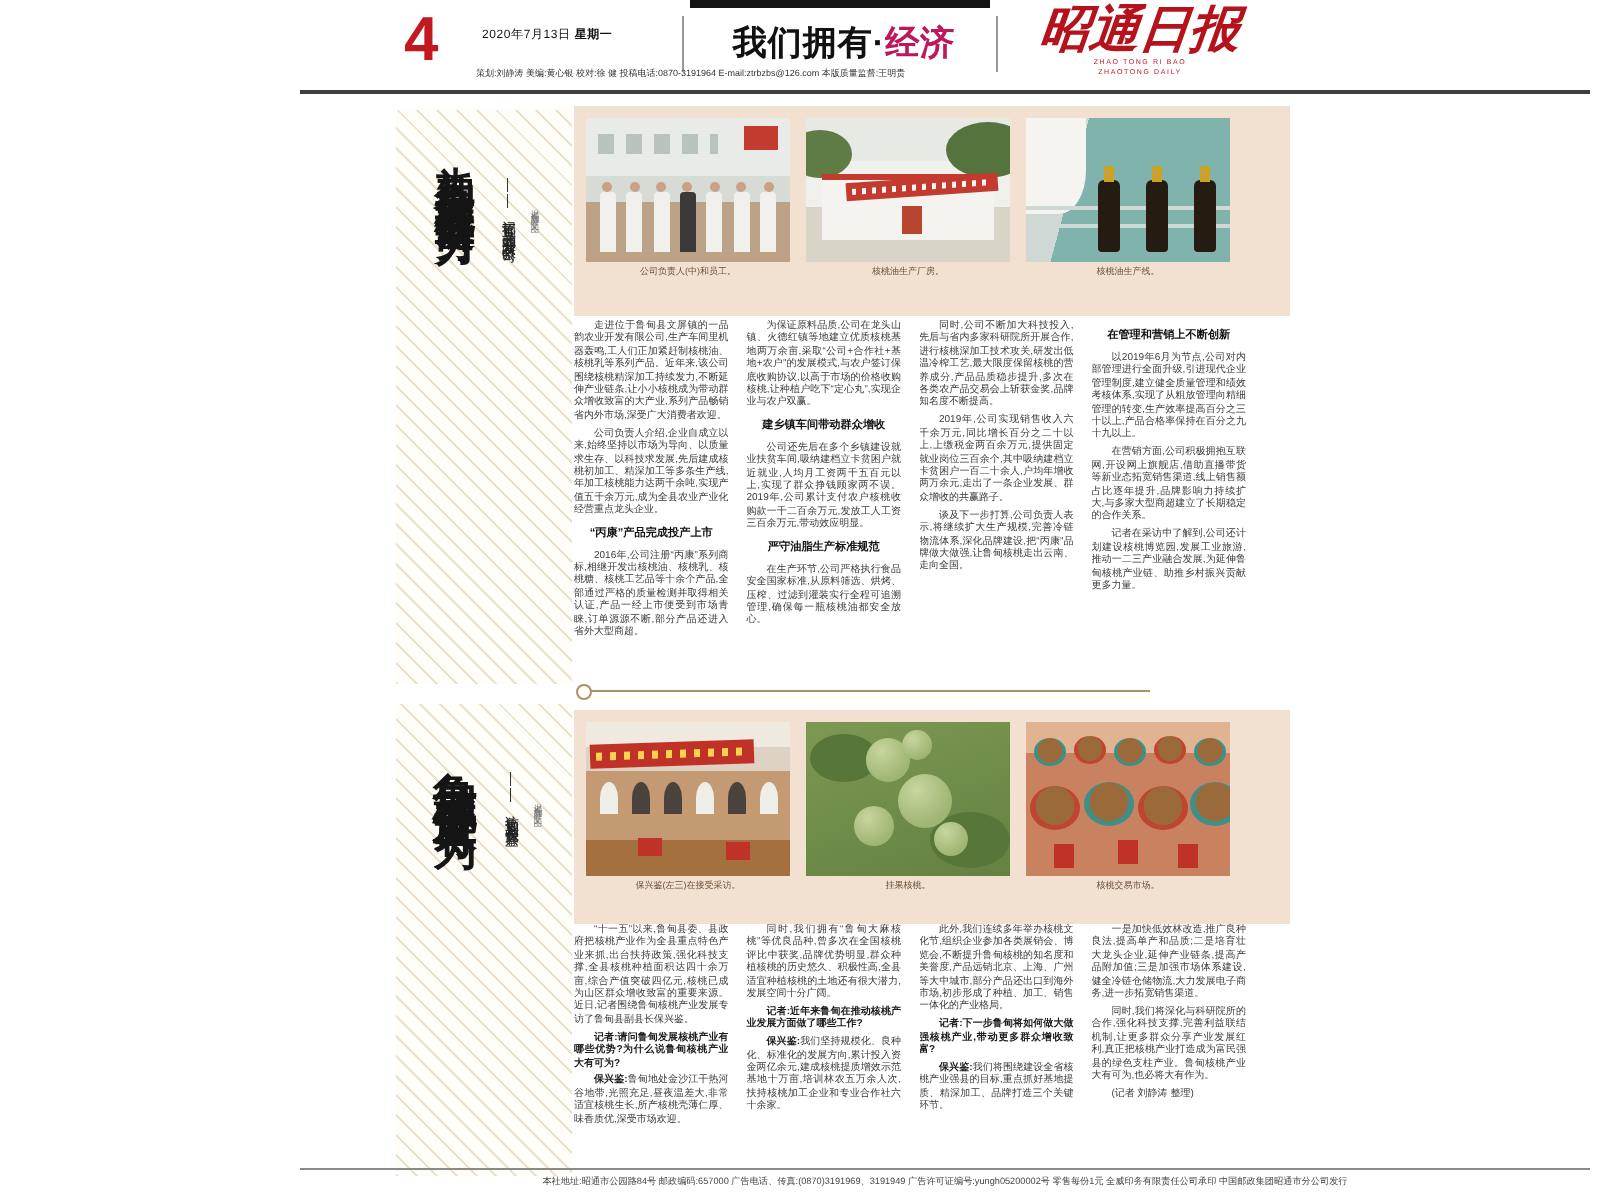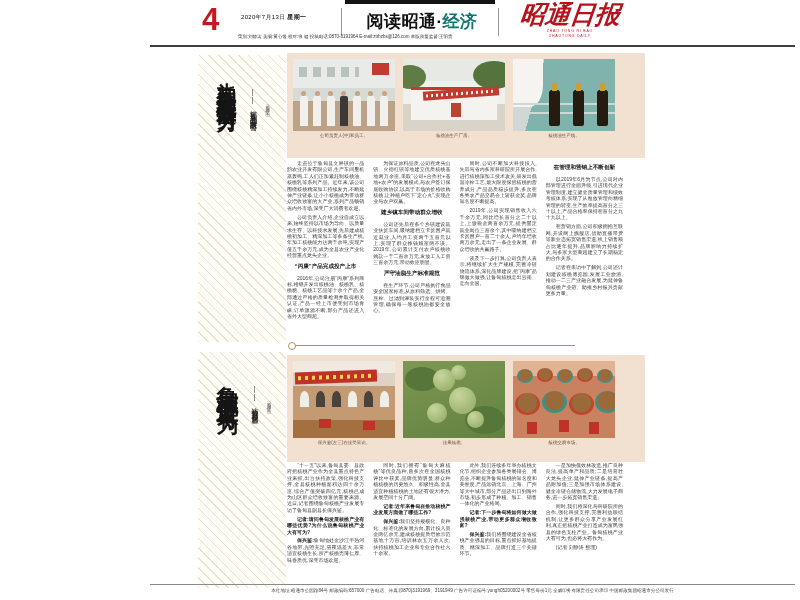--- a/index.html
+++ b/index.html
@@ -9,21 +9,21 @@
 
   
   .pagenum{left:202px;top:4px;font-size:31px;font-weight:bold;color:#c41820;line-height:1;}
   .dateline{left:241px;top:13px;font-size:6px;color:#111;letter-spacing:.3px;white-space:nowrap;}
   .dateline b{font-weight:bold;}
   .titlebar-top{left:345px;top:0;width:150px;height:4px;background:#141414;}
   .bar{width:1px;background:#9a9a9a;top:8px;height:28px;}
   .barL{left:341px;} .barR{left:498px;}
   .sectiontitle{left:348px;top:10px;width:148px;text-align:center;font-size:17px;font-weight:bold;
                 letter-spacing:.5px;color:#111;white-space:nowrap;}
-  .sectiontitle .red{color:#0f766e;}
+  .sectiontitle .red{color:#be185d;}
   .masthead{left:508px;top:1px;width:124px;text-align:center;color:#b5121b;
             font-family:"DejaVu Serif","Liberation Serif",serif;font-size:25px;font-weight:bold;
             font-style:italic;transform:skewX(-6deg);line-height:1.1;white-space:nowrap;}
   .masthead-sub{left:514px;top:29px;width:112px;text-align:center;font-size:3.5px;color:#c41820;
                 letter-spacing:.8px;line-height:1.3;}
   .credits{left:238px;top:34px;width:300px;font-size:4.5px;color:#333;white-space:nowrap;overflow:hidden;}
   .hr-top{left:150px;top:45px;width:645px;height:2px;background:#3f3f3f;}
 
   
   .hblock{background:#fffdf7;
@@ -116,21 +116,21 @@
 
   <div class="abs pagenum">4</div>
   <div class="abs dateline">
     <span>2020年7月13日</span>
     <b>星期一</b>
   </div>
   <div class="abs titlebar-top"></div>
   <div class="abs bar barL"></div>
   <div class="abs bar barR"></div>
   <div class="abs sectiontitle">
-    <span>阅读昭通·</span><span class="red">经济</span>
+    <span>我们拥有·</span><span class="red">经济</span>
   </div>
   <div class="abs masthead">昭通日报</div>
   <div class="abs masthead-sub">
     <span>ZHAO TONG RI BAO</span><br>
     <span>ZHAOTONG DAILY</span>
   </div>
   <div class="abs credits">策划:刘静涛  美编:黄心银  校对:徐 健  投稿电话:0870-3191964  E-mail:ztrbzbs@126.com  本版质量监督:王明贵</div>
   <div class="abs hr-top"></div>
 
   <div class="abs hblock hb-top">

